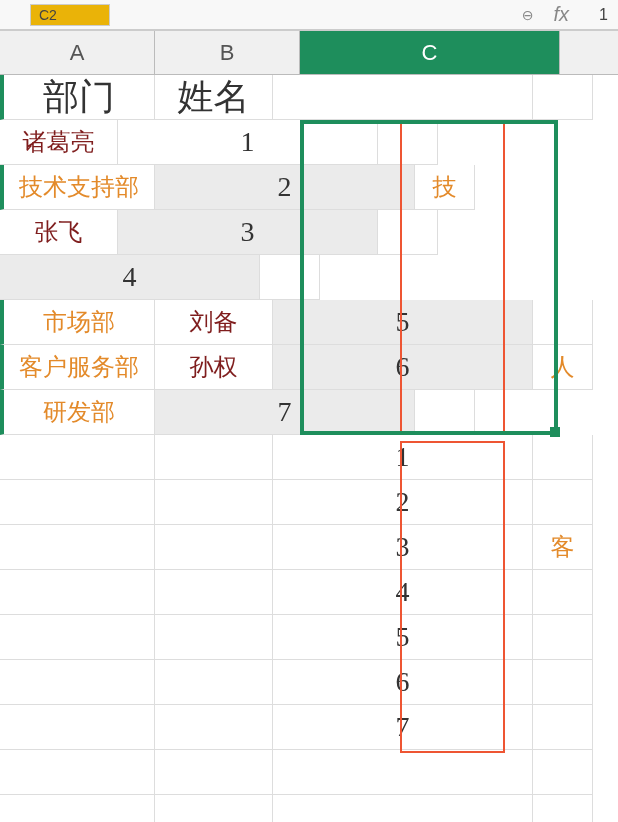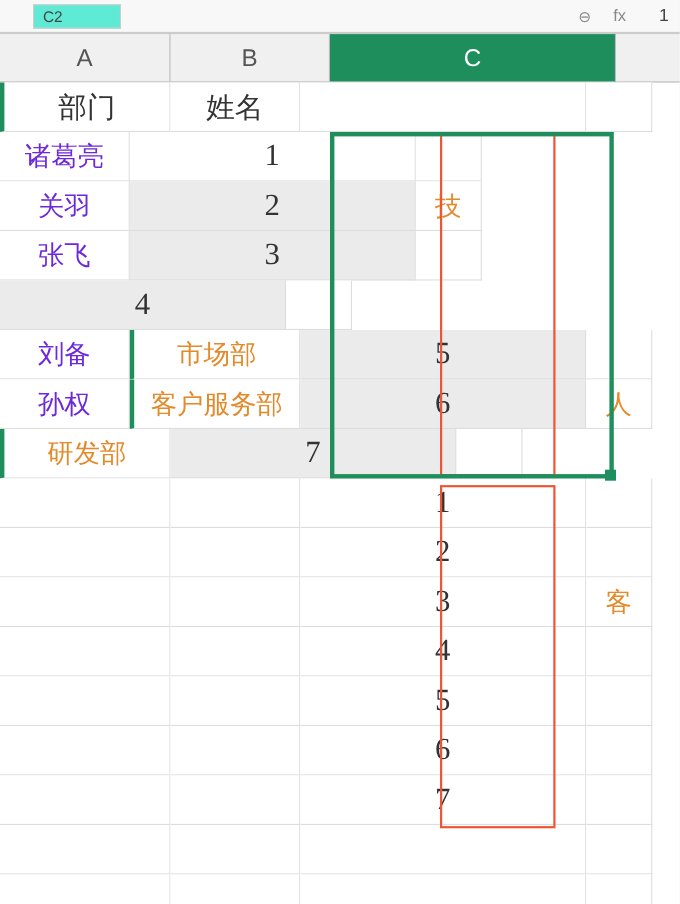--- a/index.html
+++ b/index.html
@@ -13,21 +13,21 @@
     }
     .toolbar {
       height: 30px;
       background: #f8f8f8;
       border-bottom: 1px solid #ccc;
       display: flex;
       align-items: center;
       padding: 0 10px;
     }
     .name-box {
-      background: #5eead4;
+      background: #eab308;
       border: 1px solid #ccc;
       width: 80px;
       height: 22px;
       font-size: 14px;
       padding: 0 8px;
       display: flex;
       align-items: center;
       color: #444;
       margin-left: 20px;
     }
@@ -35,22 +35,23 @@
       margin-left: auto;
       display: flex;
       align-items: center;
       gap: 20px;
     }
     .tb-icon {
       color: #888;
       font-size: 14px;
     }
     .fx {
+      font-style: italic;
       color: #888;
-      font-size: 15px;
+      font-size: 20px;
     }
     .formula-val {
       color: #444;
       font-size: 16px;
       margin-left: 10px;
     }
     .sheet-area {
       position: relative;
       background: white;
     }
@@ -92,23 +93,23 @@
       font-size: 24px;
       background: white;
       position: relative;
     }
     .cell.col-a { width: 155px; }
     .cell.col-b { width: 118px; }
     .cell.col-c { width: 260px; }
     .cell.col-d { width: 60px; overflow: hidden; }
     .cell.col-d .partial { white-space: nowrap; color: #e38a2a; font-size: 24px; }
     .txt-orange { color: #e38a2a; }
-    .txt-blue { color: #6d28d9; }
+    .txt-blue { color: #7f1d1d; }
     .txt-black { color: #333; }
-    .label-cell { color: #333; font-size: 26px; }
+    .label-cell { color: #333; font-size: 36px; }
     .sel-overlay {
       position: absolute;
       border: 4px solid #1e8e5c;
       pointer-events: none;
       z-index: 10;
     }
     .sel-fill-handle {
       position: absolute;
       width: 10px;
       height: 10px;
@@ -163,44 +164,44 @@
       <div class="cell col-c"></div>
       <div class="cell col-d"></div>
     </div>
 
     <div class="row">
       <div class="cell col-b txt-blue">诸葛亮</div>
       <div class="cell col-c txt-black numcell">1</div>
       <div class="cell col-d"></div>
     </div>
     <div class="row">
-      <div class="cell col-b txt-blue">关羽</div>
+      <div class="cell col-a txt-orange firstcol-sel">技术支持部</div>
       <div class="cell col-c txt-black numcell shaded">2</div>
       <div class="cell col-d">
           <span class="partial">技</span>
         </div>
     </div>
     <div class="row">
       <div class="cell col-b txt-blue">张飞</div>
       <div class="cell col-c txt-black numcell shaded">3</div>
       <div class="cell col-d"></div>
     </div>
     <div class="row">
       <div class="cell col-c txt-black numcell shaded">4</div>
       <div class="cell col-d"></div>
     </div>
     <div class="row">
+      <div class="cell col-a txt-orange firstcol-sel">市场部</div>
       <div class="cell col-b txt-blue">刘备</div>
-      <div class="cell col-a txt-orange firstcol-sel">市场部</div>
       <div class="cell col-c txt-black numcell shaded">5</div>
       <div class="cell col-d"></div>
     </div>
     <div class="row">
+      <div class="cell col-a txt-orange firstcol-sel">客户服务部</div>
       <div class="cell col-b txt-blue">孙权</div>
-      <div class="cell col-a txt-orange firstcol-sel">客户服务部</div>
       <div class="cell col-c txt-black numcell shaded">6</div>
       <div class="cell col-d">
           <span class="partial">人</span>
         </div>
     </div>
     <div class="row">
       <div class="cell col-a txt-orange firstcol-sel">研发部</div>
       <div class="cell col-c txt-black numcell shaded">7</div>
       <div class="cell col-d"></div>
     </div>

